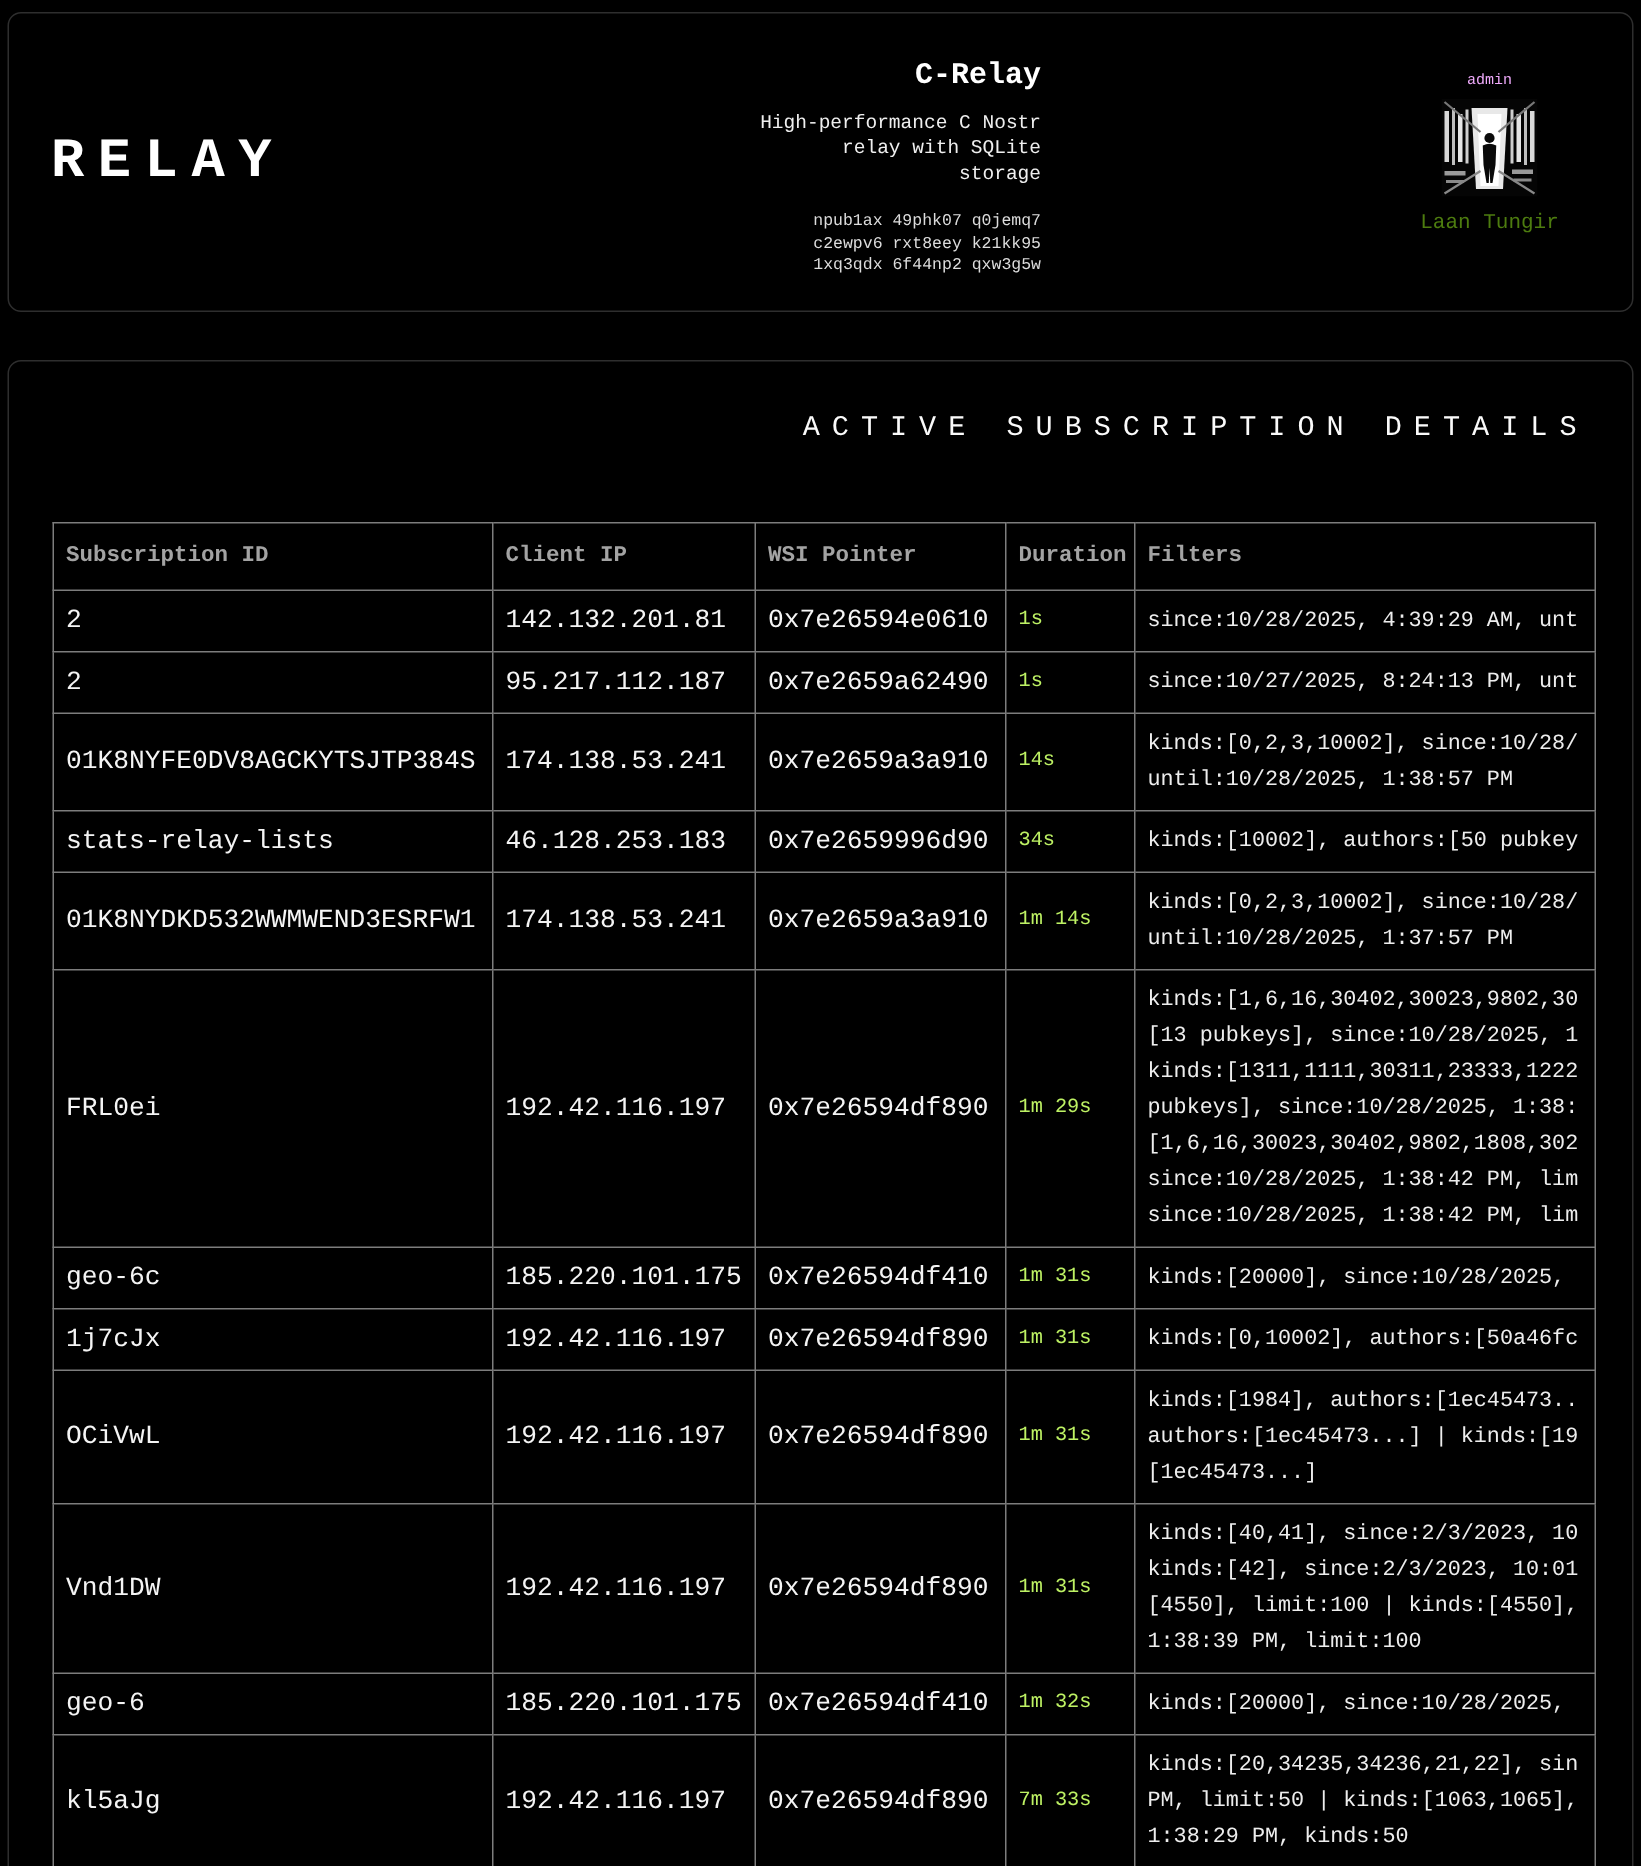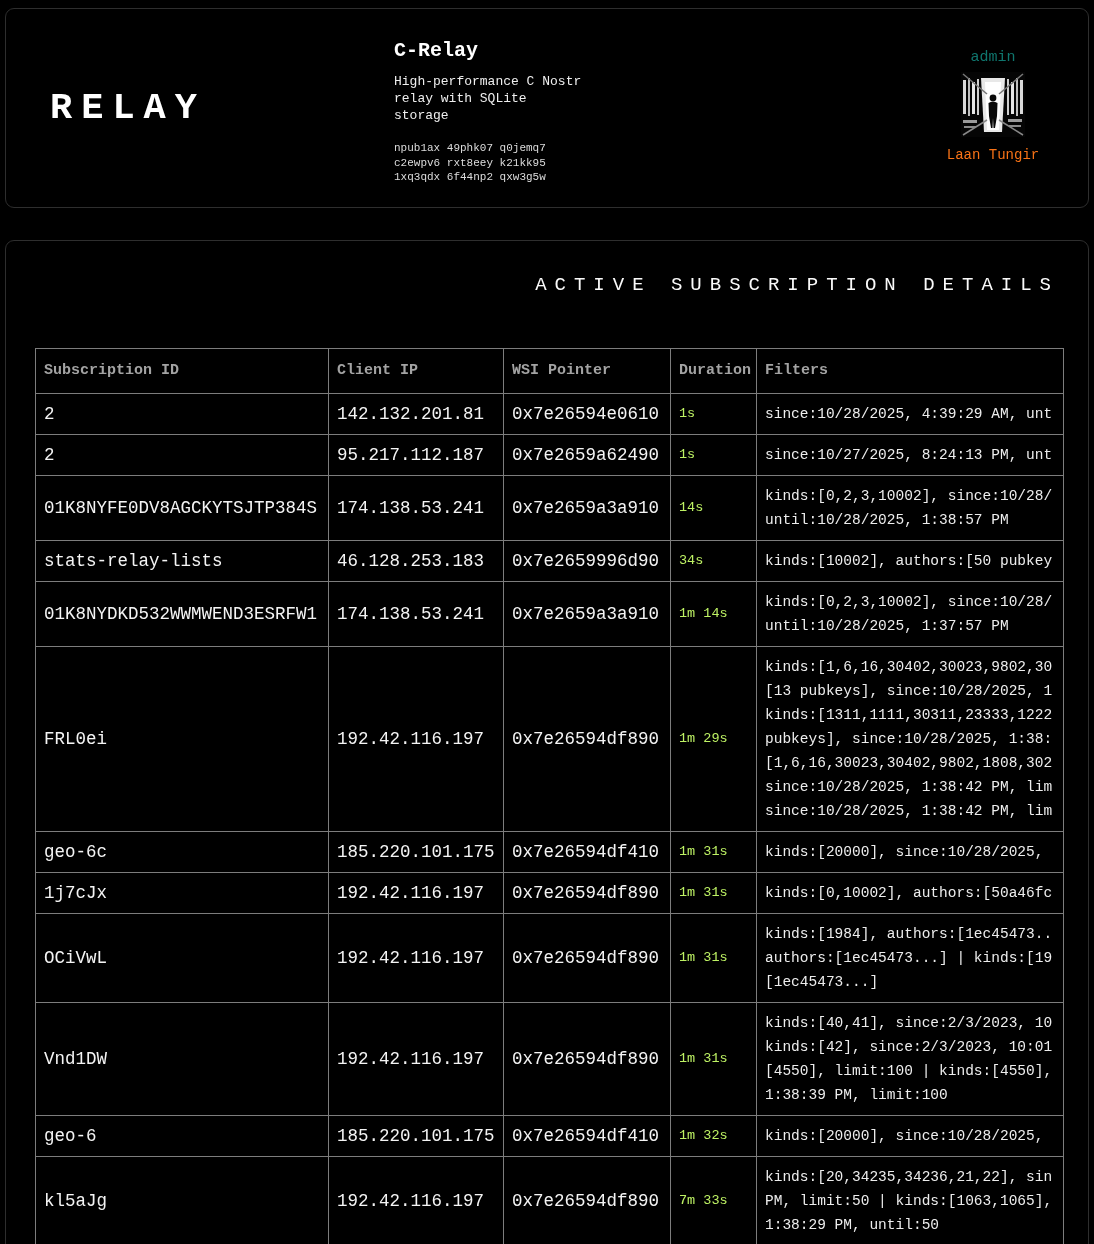--- a/index.html
+++ b/index.html
@@ -17,34 +17,34 @@
     background: #000;
   }
   
   .header-card {
     position: relative;
     height: 200px;
     margin-bottom: 32px;
   }
   .logo {
     position: absolute;
-    left: 44px; top: 50%;
+    left: 28px; top: 50%;
     transform: translateY(-50%);
     font-size: 37px;
     font-weight: bold;
     letter-spacing: 9px;
     color: #ffffff;
     white-space: nowrap;
     cursor: pointer;
   }
   .center-block {
     position: absolute;
     left: 50%; top: 30px;
     transform: translateX(-51%);
-    text-align: left;
+    text-align: right;
     width: 300px;
   }
   .relay-name {
     font-size: 20px;
     font-weight: bold;
     color: #ffffff;
     margin-bottom: 11px;
   }
   .relay-desc {
     font-size: 13px;
@@ -58,28 +58,28 @@
     line-height: 14.5px;
     color: #dcdcdc;
     white-space: pre-line;
   }
   .admin-block {
     position: absolute;
     right: 46px; top: 40px;
     text-align: center;
     width: 98px;
   }
-  .admin-label { font-size: 15px; color: #0f766e; margin-bottom: 6px; }
+  .admin-label { font-size: 10px; color: #f0abfc; margin-bottom: 6px; }
   .admin-avatar {
     width: 64px; height: 65px;
     margin: 0 auto;
     display: block;
     background: #000;
   }
-  .admin-name { font-size: 14px; color: #f97316; margin-top: 10px; white-space: nowrap; }
+  .admin-name { font-size: 14px; color: #4d7c0f; margin-top: 10px; white-space: nowrap; }
   
   .subs-card {
     padding: 33px 29px 40px 29px;
     min-height: 1010px;
   }
   .subs-title {
     text-align: right;
     font-size: 19px;
     letter-spacing: 8px;
     color: #fafafa;
@@ -316,18 +316,18 @@
           </td>
         </tr>
         <tr>
           <td class="cell-main">kl5aJg</td>
           <td class="cell-main">192.42.116.197</td>
           <td class="cell-main">0x7e26594df890</td>
           <td class="cell-duration">7m 33s</td>
           <td class="cell-filters">
             <div class="filter-line">kinds:[20,34235,34236,21,22], sin</div>
             <div class="filter-line">PM, limit:50 | kinds:[1063,1065],</div>
-            <div class="filter-line">1:38:29 PM, until:50</div>
+            <div class="filter-line">1:38:29 PM, kinds:50</div>
           </td>
         </tr>
       </tbody>
   </table>
 </div>
 
 </body></html>

